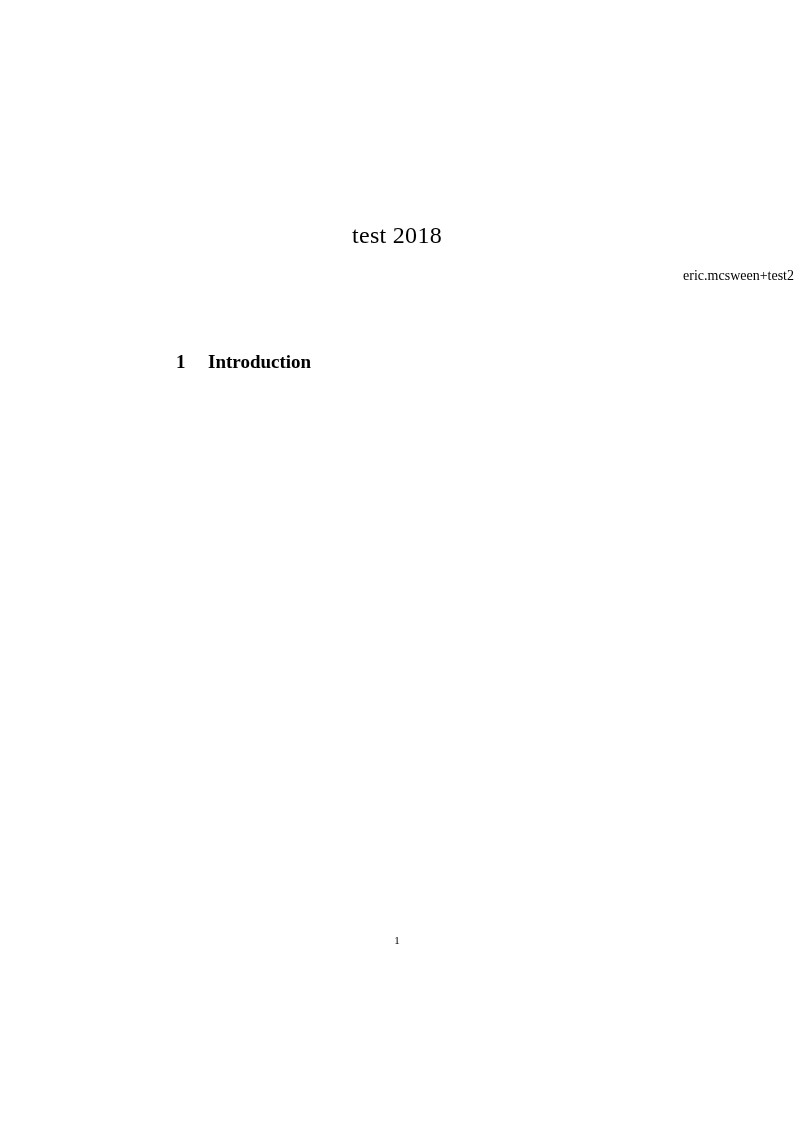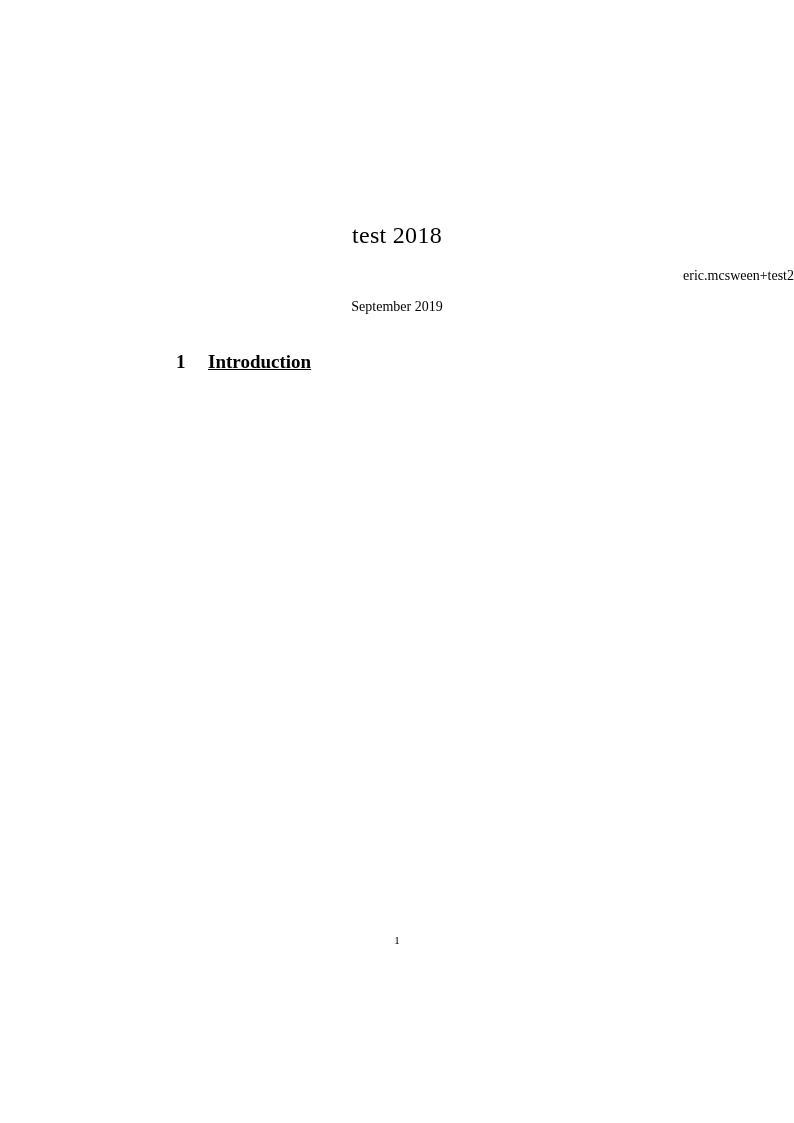--- a/index.html
+++ b/index.html
@@ -53,42 +53,40 @@
     font-size: 19px;
     line-height: 24px;
     font-weight: bold;
   }
   .section-heading .sec-num {
     display: inline-block;
     width: 32px;
   }
   .section-heading .sec-title {
     display: inline;
-    text-decoration: underline;
   }
   .page-number {
     position: absolute;
     top: 925px;
     left: 0;
     width: 794px;
     text-align: center;
     font-size: 11px;
     line-height: 14px;
   }
 </style>
 </head>
 <body>
 
 <div class="page">
 
   <div class="doc-title">test 2018</div>
 
   <div class="doc-author">eric.mcsween+test2</div>
 
-  <div class="doc-date">September 2019</div>
 
   <div class="section-heading">
     <span class="sec-num">1</span><span class="sec-title">Introduction</span>
   </div>
 
   <div class="page-number">1</div>
 
 </div>
 
 </body></html>

